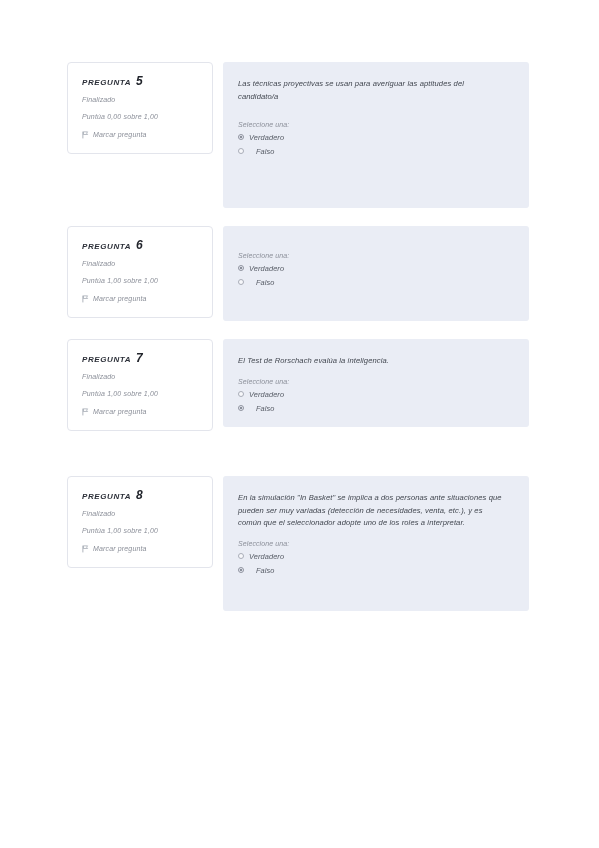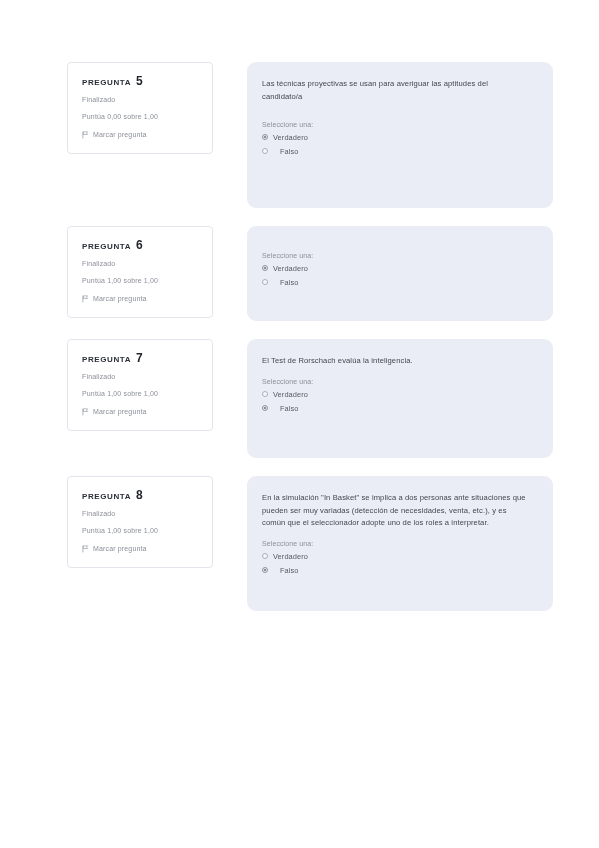--- a/index.html
+++ b/index.html
@@ -29,20 +29,21 @@
     position: absolute;
     left: 0;
     top: 62px;
     width: 599px;
   }
 
   .question-row {
     position: relative;
     width: 599px;
     margin-bottom: 18px;
+    font-style: italic;
   }
 
   
   .info-card {
     position: absolute;
     left: 67px;
     top: 0;
     width: 146px;
     background: #ffffff;
     border: 1px solid #e3e5ec;
@@ -94,25 +95,25 @@
     height: 8px;
     flex: 0 0 auto;
     position: relative;
     top: 0px;
   }
   .flag-icon svg { display: block; }
 
   
   .q-panel {
     position: absolute;
-    left: 247px;
+    left: 223px;
     top: 0;
     width: 306px;
     background: #eaedf5;
-    border-radius: 9px;
+    border-radius: 3px;
     box-sizing: border-box;
     padding: 16px 16px 16px 15px;
   }
 
   .q-text {
     margin: 0;
     color: #41464f;
     font-size: 7.6px;
     line-height: 1.65;
     letter-spacing: .1px;
@@ -252,21 +253,21 @@
           <div class="q-flag">
             <span class="flag-icon">
               <svg viewBox="0 0 8 9" width="7" height="8" aria-hidden="true">
                 <path d="M1 0.6 L1 8.4" stroke="#9aa0ab" stroke-width="0.9" fill="none"></path>
                 <path d="M1.6 0.9 L6.4 0.9 L5.2 2.4 L6.4 3.9 L1.6 3.9 Z" fill="none" stroke="#9aa0ab" stroke-width="0.8"></path>
               </svg>
             </span>
             <span>Marcar pregunta</span>
           </div>
         </div>
-        <div class="q-panel" style="height: 119px;">
+        <div class="q-panel" style="height: 88px;">
           <p class="q-text">El Test de Rorschach evalúa la inteligencia.</p>
           <div class="answer-block tight">
             <div class="answer-prompt">Seleccione una:</div>
             <label class="option">
               <span class="radio"></span>
               <span class="option-label">Verdadero</span>
             </label>
             <label class="option">
               <span class="radio checked"></span>
               <span class="option-label">Falso</span>

